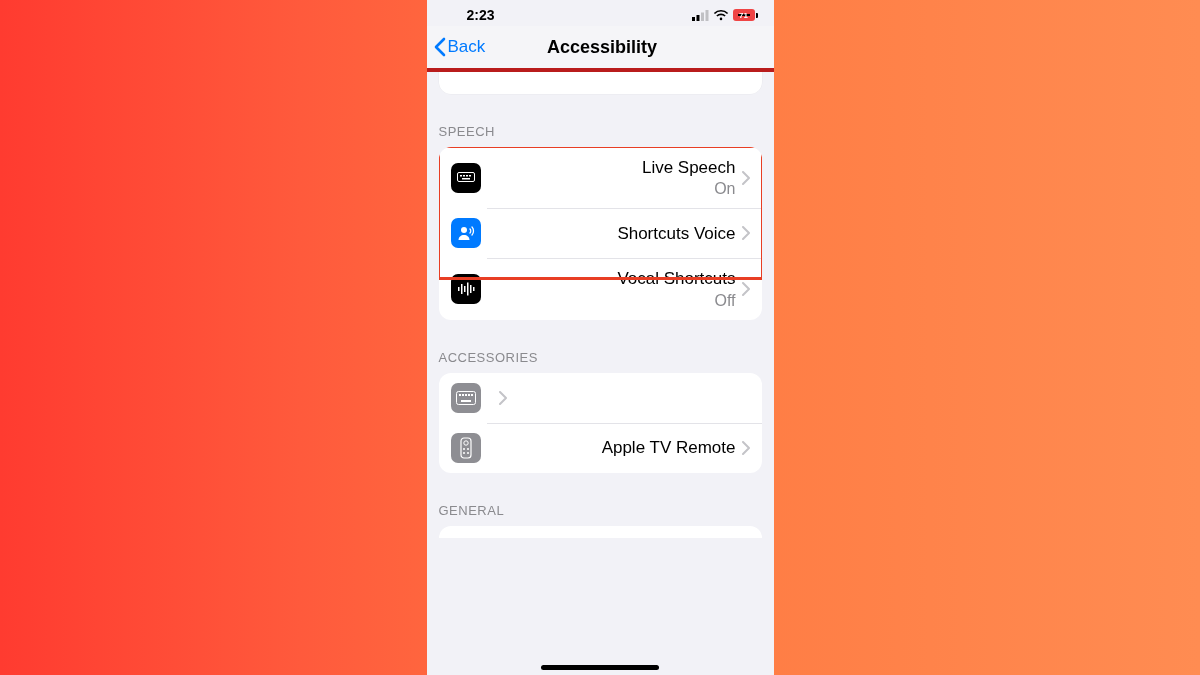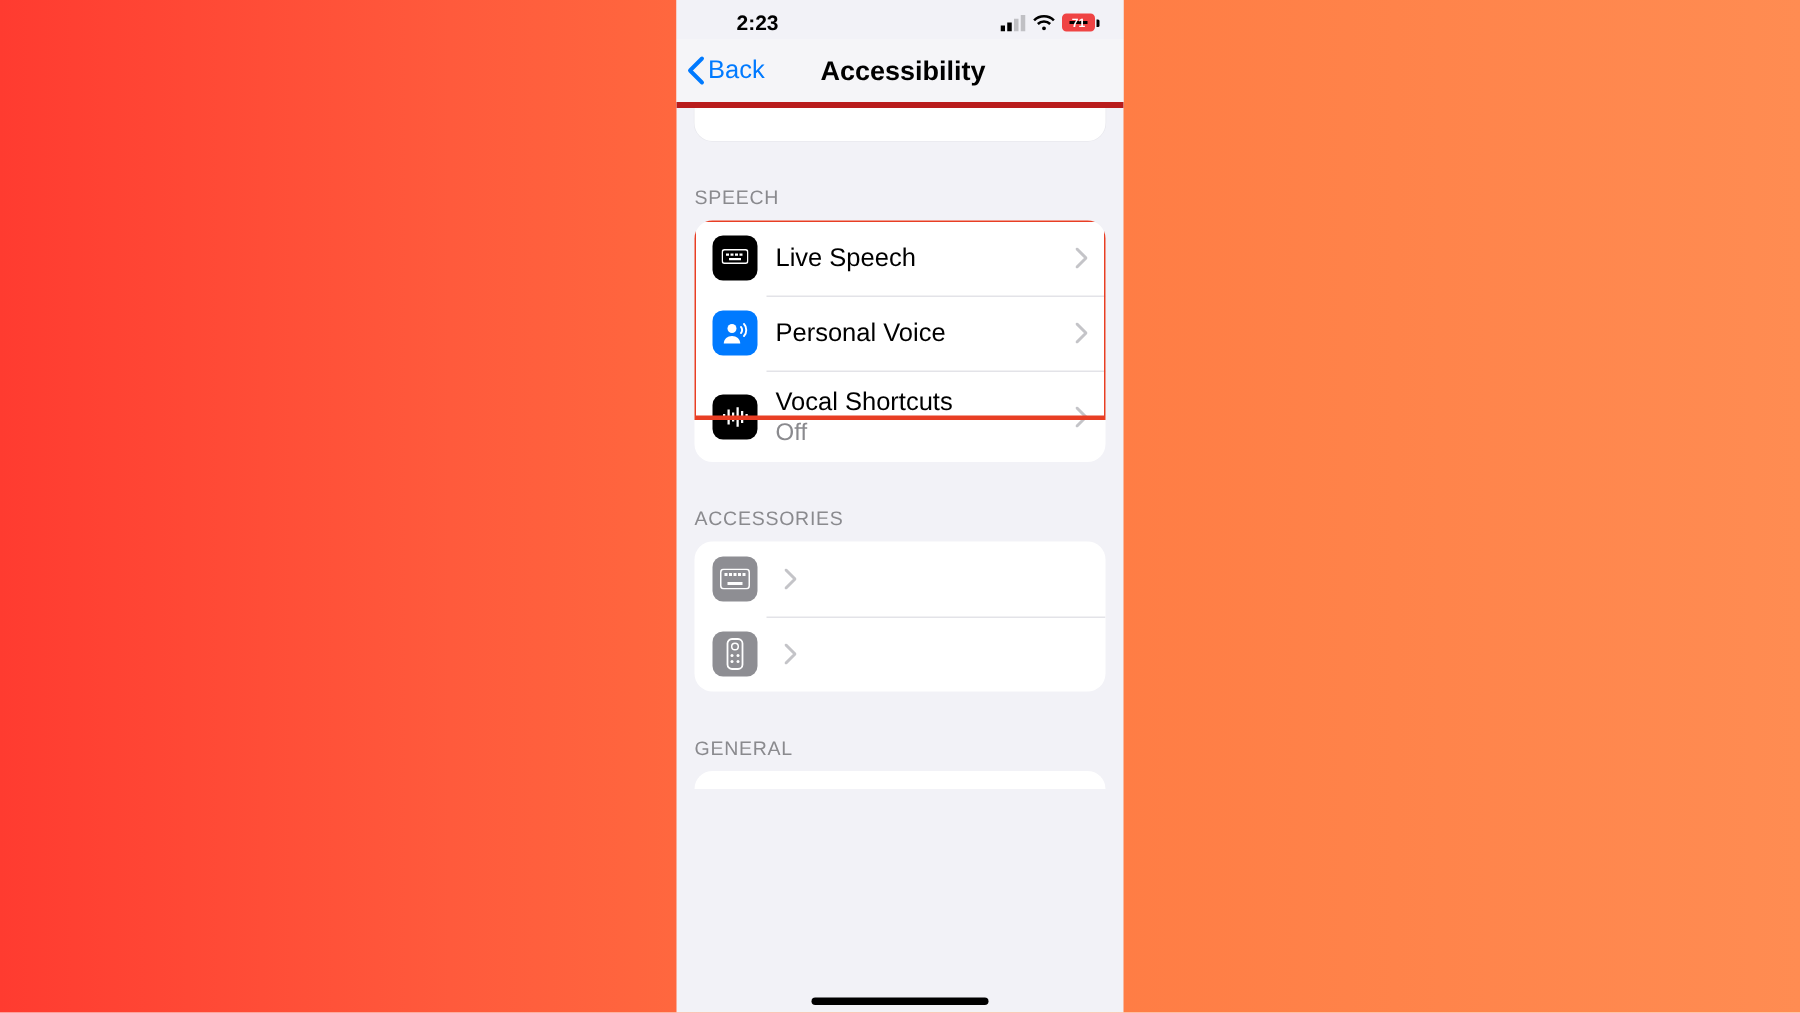--- a/index.html
+++ b/index.html
@@ -5,21 +5,21 @@
   * { margin: 0; padding: 0; box-sizing: border-box; font-family: -apple-system, BlinkMacSystemFont, "Helvetica Neue", sans-serif; }
   body {
     width: 1200px;
     height: 675px;
     background: linear-gradient(90deg, #ff3b30 0%, #ff5a3c 25%, #ff7a42 55%, #ff8c52 100%);
     display: flex;
     justify-content: center;
     overflow: hidden;
   }
   .phone {
-    width: 298px;
+    width: 347px;
     height: 675px;
     background: #f2f2f7;
     display: flex;
     flex-direction: column;
     position: relative;
   }
   .statusbar {
     height: 26px;
     display: flex;
     align-items: center;
@@ -86,20 +86,21 @@
     background: #fff;
     border-radius: 12px;
     overflow: hidden;
   }
   .row {
     display: flex;
     align-items: center;
     min-height: 50px;
     padding: 10px 12px 10px 12px;
     position: relative;
+    text-align: right;
   }
   .row + .row::before {
     content: "";
     position: absolute;
     left: 48px; right: 0; top: 0;
     height: 1px;
     background: #e3e3e8;
   }
   .row .ic {
     width: 30px; height: 30px;
@@ -178,35 +179,36 @@
                 <rect x="0.5" y="0.5" width="17" height="9" rx="1.5" fill="none" stroke="#fff" stroke-width="1"></rect>
                 <rect x="3" y="3" width="2" height="1.5" fill="#fff"></rect>
                 <rect x="6" y="3" width="2" height="1.5" fill="#fff"></rect>
                 <rect x="9" y="3" width="2" height="1.5" fill="#fff"></rect>
                 <rect x="12" y="3" width="2" height="1.5" fill="#fff"></rect>
                 <rect x="5" y="6" width="8" height="1.5" fill="#fff"></rect>
               </svg>
           </div>
           <div class="txtcol">
             <span class="lbl">Live Speech</span>
+            <span class="sub">On</span>
           </div>
           <svg class="chev" width="8" height="14" viewBox="0 0 8 14">
               <path d="M1 1l6 6-6 6" stroke="currentColor" stroke-width="2" fill="none" stroke-linecap="round" stroke-linejoin="round"></path>
             </svg>
         </div>
         <div class="row">
           <div class="ic ic-blue">
             <svg width="18" height="18" viewBox="0 0 18 18">
                 <circle cx="7" cy="6" r="3" fill="#fff"></circle>
                 <path d="M1.5 16c0-3 2.5-5 5.5-5s5.5 2 5.5 5" fill="#fff"></path>
                 <path d="M13 5c1 1 1 3 0 4M15 3c2 2 2 6 0 8" stroke="#fff" stroke-width="1.3" fill="none" stroke-linecap="round"></path>
               </svg>
           </div>
           <div class="txtcol">
-            <span class="lbl">Personal Voice</span>
+            <span class="lbl">Shortcuts Voice</span>
           </div>
           <svg class="chev" width="8" height="14" viewBox="0 0 8 14">
               <path d="M1 1l6 6-6 6" stroke="currentColor" stroke-width="2" fill="none" stroke-linecap="round" stroke-linejoin="round"></path>
             </svg>
         </div>
         <div class="row">
           <div class="ic ic-black">
             <svg width="18" height="14" viewBox="0 0 18 14">
                 <rect x="1" y="5" width="1.5" height="4" fill="#fff"></rect>
                 <rect x="4" y="2" width="1.5" height="10" fill="#fff"></rect>
@@ -250,20 +252,23 @@
           <div class="ic ic-grey">
             <svg width="12" height="22" viewBox="0 0 12 22">
                 <rect x="1" y="1" width="10" height="20" rx="3" fill="none" stroke="#fff" stroke-width="1.2"></rect>
                 <circle cx="6" cy="6" r="2.2" fill="none" stroke="#fff" stroke-width="1"></circle>
                 <circle cx="4" cy="12" r="1" fill="#fff"></circle>
                 <circle cx="8" cy="12" r="1" fill="#fff"></circle>
                 <circle cx="4" cy="16" r="1" fill="#fff"></circle>
                 <circle cx="8" cy="16" r="1" fill="#fff"></circle>
               </svg>
           </div>
+          <div class="txtcol">
+            <span class="lbl">Apple TV Remote</span>
+          </div>
           <svg class="chev" width="8" height="14" viewBox="0 0 8 14">
               <path d="M1 1l6 6-6 6" stroke="currentColor" stroke-width="2" fill="none" stroke-linecap="round" stroke-linejoin="round"></path>
             </svg>
         </div>
       </div>
 
       <div class="section-h">GENERAL</div>
       <div class="group" style="height:12px; border-radius:12px 12px 0 0;"></div>
     </div>
   </div>

